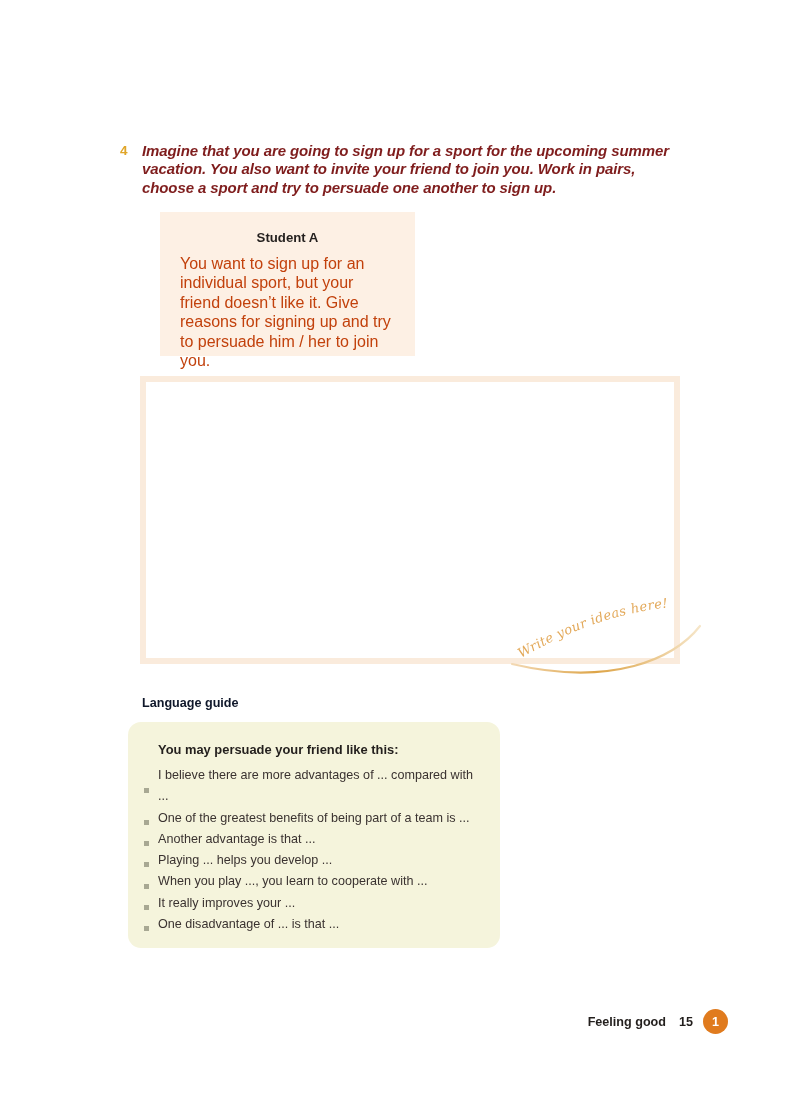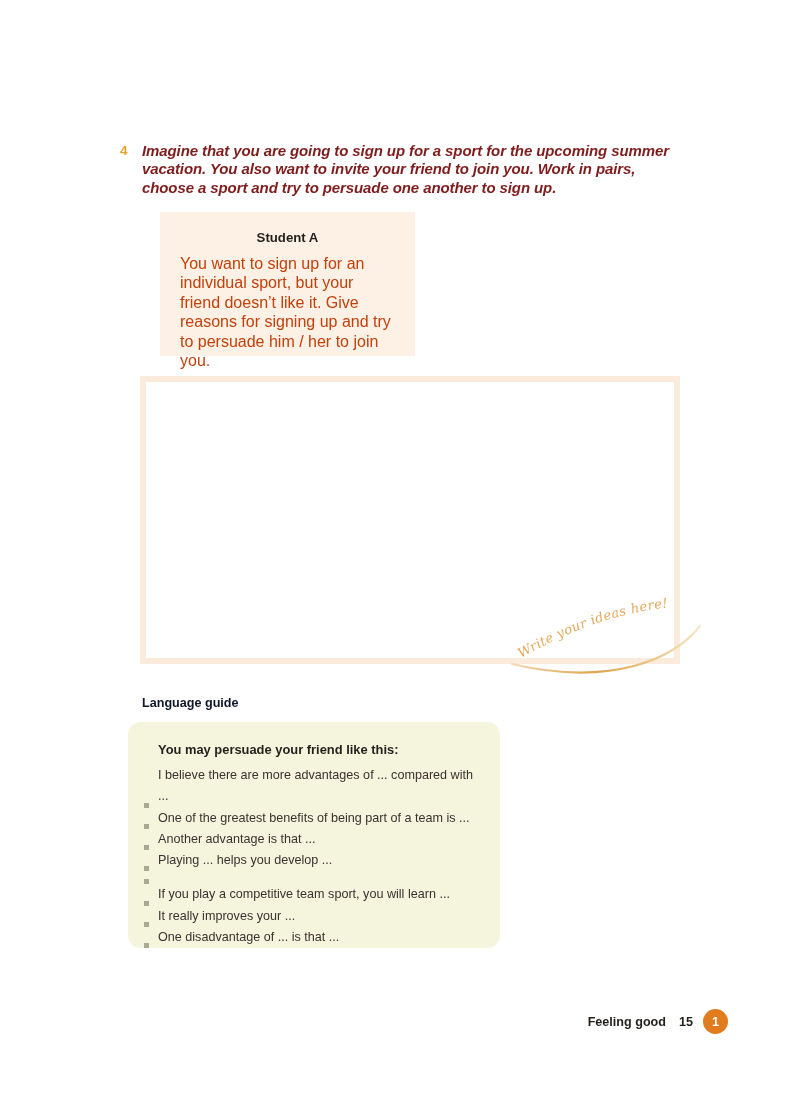--- a/index.html
+++ b/index.html
@@ -148,21 +148,21 @@
     color: #231f1d;
     margin: 0 0 8px 14px;
   }
   .lg-list {
     list-style: none;
     margin: 0;
     padding: 0;
   }
   .lg-item {
     display: flex;
-    align-items: flex-end;
+    align-items: center;
     font-size: 12.6px;
     line-height: 21.3px;
     color: #3a3230;
   }
   .lg-bullet {
     flex: 0 0 auto;
     width: 5px;
     height: 5px;
     background: #a8a893;
     margin: 8px 9px 0 0;
@@ -256,24 +256,21 @@
       <li class="lg-item">
         <span class="lg-bullet"></span>
         <span>Another advantage is that ...</span>
       </li>
       <li class="lg-item">
         <span class="lg-bullet"></span>
         <span>Playing ... helps you develop ...</span>
       </li>
       <li class="lg-item">
         <span class="lg-bullet"></span>
-      </li>
-      <li class="lg-item">
-        <span class="lg-bullet"></span>
-        <span>If you play a competitive team sport, you will learn ...</span>
+        <span>When you play ..., you learn to cooperate with ...</span>
       </li>
       <li class="lg-item">
         <span class="lg-bullet"></span>
         <span>It really improves your ...</span>
       </li>
       <li class="lg-item">
         <span class="lg-bullet"></span>
         <span>One disadvantage of ... is that ...</span>
       </li>
     </ul>

